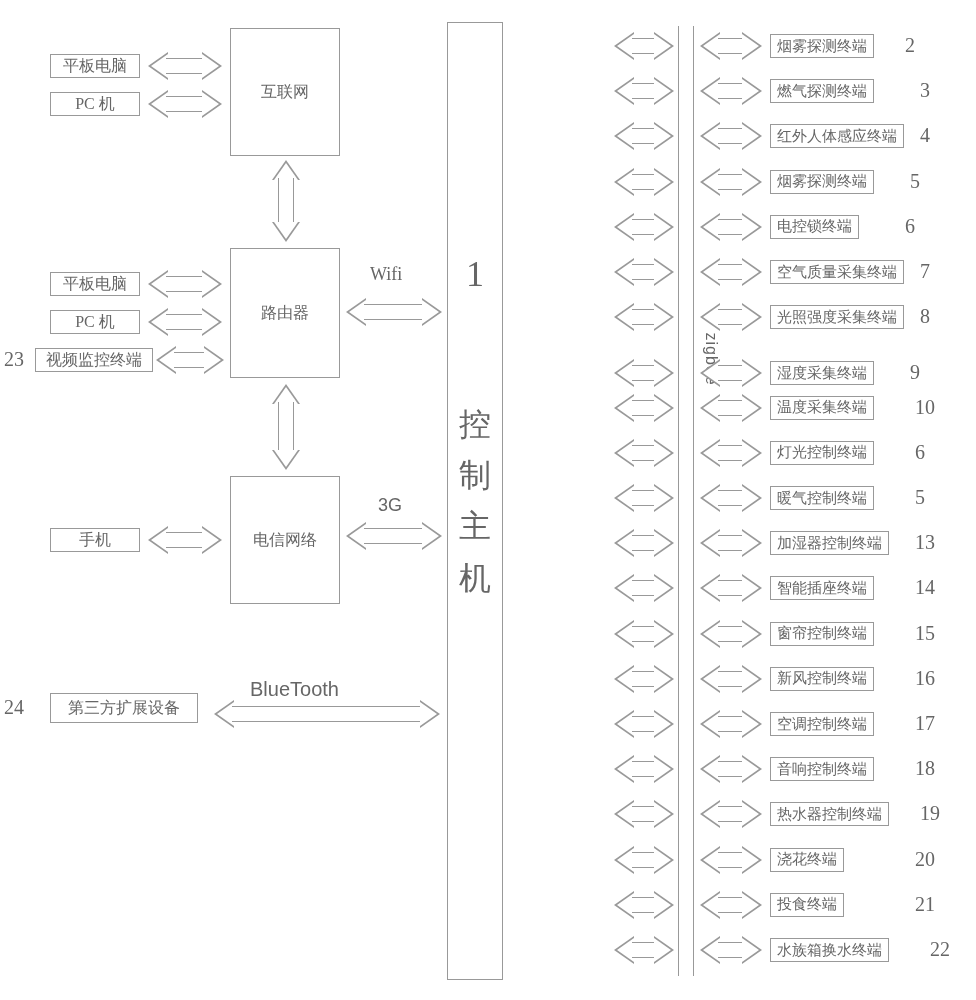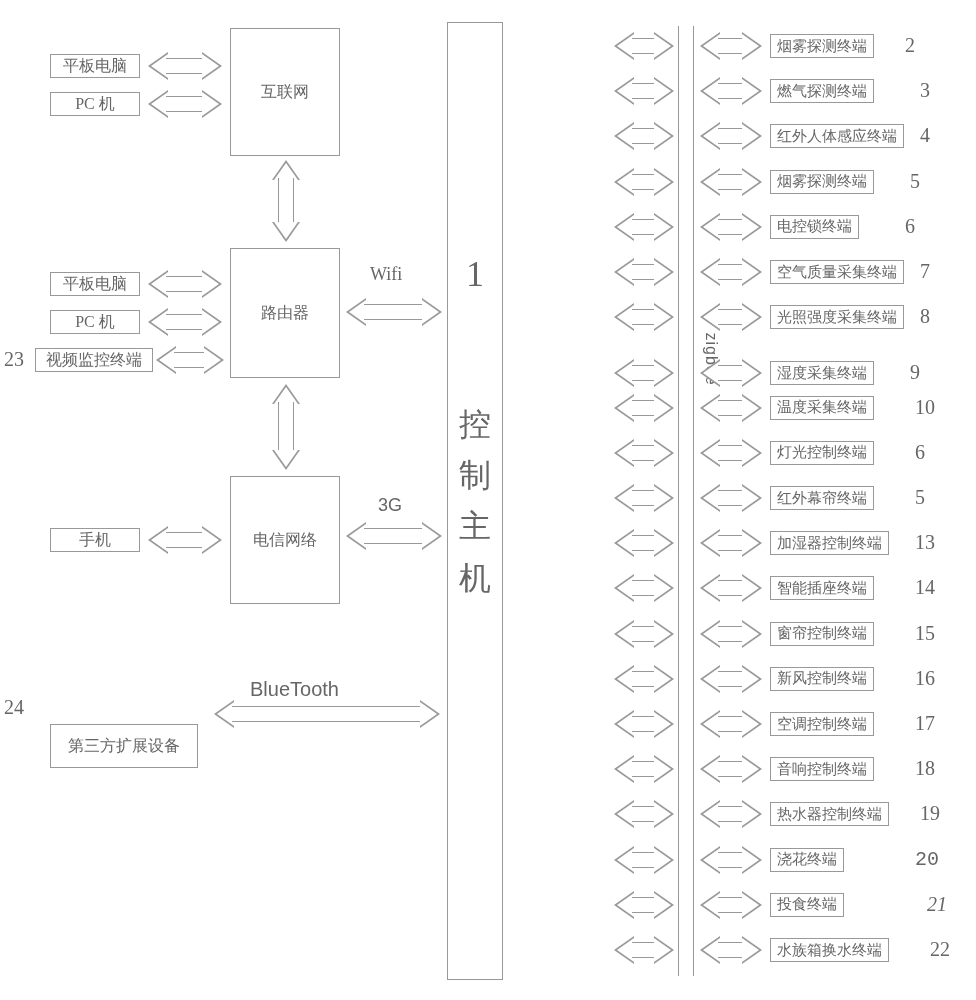--- a/index.html
+++ b/index.html
@@ -242,21 +242,21 @@
     <div class="head-l" style="left:0; top:0;"></div>
     <div class="shaft" style="left:18px; top:6px; width:38px;"></div>
     <div class="head-r" style="left:54px; top:0;"></div>
   </div>
 <div id="ar-3g" class="arrow h-arrow" style="left: 346px; top: 522px; width: 96px; height: 28px;">
     <div class="head-l" style="left:0; top:0;"></div>
     <div class="shaft" style="left:18px; top:6px; width:60px;"></div>
     <div class="head-r" style="left:76px; top:0;"></div>
   </div>
 
-<div class="box" style="left:50px; top:693px; width:148px; height:44px;margin-top:31px;">
+<div class="box" style="left:50px; top:693px; width:148px; height:30px;">
   <span>第三方扩展设备</span>
 </div>
 <div class="num" style="left:4px; top:696px;">24</div>
 <div class="label" style="left:250px; top:678px; font-family:sans-serif; font-size:20px;">BlueTooth</div>
 <div id="ar-bt" class="arrow h-arrow" style="left: 214px; top: 700px; width: 226px; height: 28px;">
     <div class="head-l" style="left:0; top:0;"></div>
     <div class="shaft" style="left:18px; top:6px; width:190px;"></div>
     <div class="head-r" style="left:206px; top:0;"></div>
   </div>
 
@@ -407,21 +407,21 @@
       <div class="arrow h-arrow" style="left: 14px; top: 8px; width: 60px; height: 28px;">
         <div class="head-l" style="left:0; top:0;"></div>
         <div class="shaft" style="left:18px; top:6px; width:24px;"></div>
         <div class="head-r" style="left:40px; top:0;"></div>
       </div>
       <div class="arrow h-arrow" style="left: 100px; top: 8px; width: 62px; height: 28px;">
         <div class="head-l" style="left:0; top:0;"></div>
         <div class="shaft" style="left:18px; top:6px; width:26px;"></div>
         <div class="head-r" style="left:42px; top:0;"></div>
       </div>
-      <div class="r-box">红外幕帘终端</div>
+      <div class="r-box">暖气控制终端</div>
       <div class="r-num" style="left: 315px;">5</div>
     </div>
     <div class="r-row" style="top: 521.2px;">
       <div class="arrow h-arrow" style="left: 14px; top: 8px; width: 60px; height: 28px;">
         <div class="head-l" style="left:0; top:0;"></div>
         <div class="shaft" style="left:18px; top:6px; width:24px;"></div>
         <div class="head-r" style="left:40px; top:0;"></div>
       </div>
       <div class="arrow h-arrow" style="left: 100px; top: 8px; width: 62px; height: 28px;">
         <div class="head-l" style="left:0; top:0;"></div>
@@ -520,35 +520,35 @@
         <div class="head-l" style="left:0; top:0;"></div>
         <div class="shaft" style="left:18px; top:6px; width:24px;"></div>
         <div class="head-r" style="left:40px; top:0;"></div>
       </div>
       <div class="arrow h-arrow" style="left: 100px; top: 8px; width: 62px; height: 28px;">
         <div class="head-l" style="left:0; top:0;"></div>
         <div class="shaft" style="left:18px; top:6px; width:26px;"></div>
         <div class="head-r" style="left:42px; top:0;"></div>
       </div>
       <div class="r-box">浇花终端</div>
-      <div class="r-num" style="left: 315px; font-family: Liberation Mono, monospace;">20</div>
+      <div class="r-num" style="left: 315px;">20</div>
     </div>
     <div class="r-row" style="top: 882.8px;">
       <div class="arrow h-arrow" style="left: 14px; top: 8px; width: 60px; height: 28px;">
         <div class="head-l" style="left:0; top:0;"></div>
         <div class="shaft" style="left:18px; top:6px; width:24px;"></div>
         <div class="head-r" style="left:40px; top:0;"></div>
       </div>
       <div class="arrow h-arrow" style="left: 100px; top: 8px; width: 62px; height: 28px;">
         <div class="head-l" style="left:0; top:0;"></div>
         <div class="shaft" style="left:18px; top:6px; width:26px;"></div>
         <div class="head-r" style="left:42px; top:0;"></div>
       </div>
       <div class="r-box">投食终端</div>
-      <div class="r-num" style="left: 327px; font-style: italic;">21</div>
+      <div class="r-num" style="left: 315px;">21</div>
     </div>
     <div class="r-row" style="top: 928px;">
       <div class="arrow h-arrow" style="left: 14px; top: 8px; width: 60px; height: 28px;">
         <div class="head-l" style="left:0; top:0;"></div>
         <div class="shaft" style="left:18px; top:6px; width:24px;"></div>
         <div class="head-r" style="left:40px; top:0;"></div>
       </div>
       <div class="arrow h-arrow" style="left: 100px; top: 8px; width: 62px; height: 28px;">
         <div class="head-l" style="left:0; top:0;"></div>
         <div class="shaft" style="left:18px; top:6px; width:26px;"></div>

